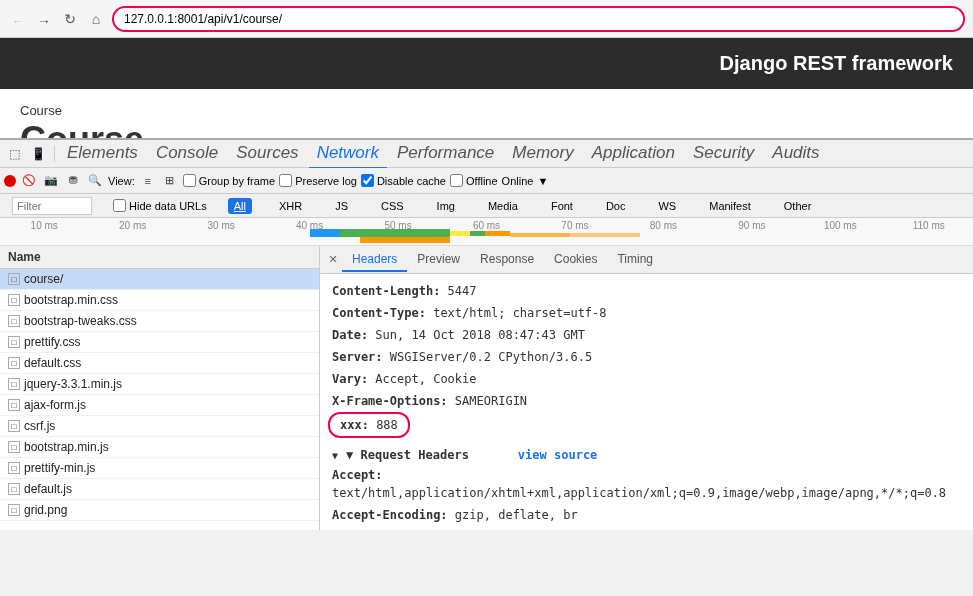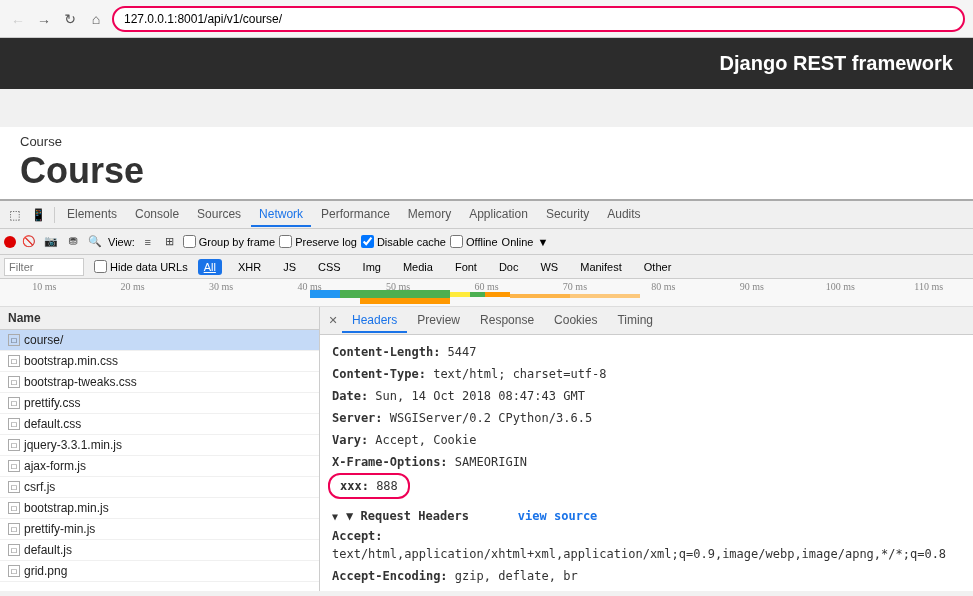--- a/index.html
+++ b/index.html
@@ -43,25 +43,24 @@
     .drf-header {
       background: #2c2c2c;
       color: white;
       padding: 14px 20px;
       font-size: 20px;
       font-weight: bold;
       text-align: right;
     }
     .drf-content {
       background: white;
-      padding: 7px 20px;
-      height: 72px;
+      padding: 14px 20px;
+      height: 49px;
       overflow: hidden;
       position: relative;
-      margin-top: 38px;
     }
     .drf-breadcrumb {
       font-size: 13px;
       color: #333;
       margin-bottom: 4px;
     }
     .drf-page-title {
       font-size: 36px;
       font-weight: bold;
       color: #333;
@@ -91,25 +90,26 @@
       width: 22px; height: 22px;
       background: none; border: none;
       cursor: pointer;
       font-size: 12px;
       color: #444;
       display: flex; align-items: center; justify-content: center;
       border-radius: 2px;
     }
     .dt-tab {
       padding: 4px 8px;
-      font-size: 12px;
+      font-size: 17px;
       color: #555;
       cursor: pointer;
       border-bottom: 2px solid transparent;
       white-space: nowrap;
+      font-style: italic;
     }
     .dt-tab.active {
       color: #1a73e8;
       border-bottom: 2px solid #1a73e8;
     }
     .dt-separator { width: 1px; height: 16px; background: #ccc; margin: 0 2px; }
 
     
     .devtools-toolbar2 {
       display: flex;
@@ -133,22 +133,22 @@
     .red-dot { width: 12px; height: 12px; background: #d00; border-radius: 50%; display: inline-block; }
     .checkbox-label { display: flex; align-items: center; gap: 3px; font-size: 11px; cursor: pointer; }
 
     
     .devtools-filterrow {
       display: flex;
       align-items: center;
       background: #f0f0f0;
       border-bottom: 1px solid #ccc;
       height: 24px;
-      padding: 0 4px;
-      gap: 10px;
+      padding: 0 12px;
+      gap: 21px;
       font-size: 11px;
     }
     .filter-input {
       height: 18px;
       border: 1px solid #ccc;
       padding: 0 4px;
       font-size: 11px;
       width: 80px;
     }
     .filter-chip {
@@ -171,21 +171,20 @@
       align-items: flex-end;
     }
     .timeline-labels {
       display: flex;
       font-size: 10px;
       color: #888;
       position: absolute;
       top: 2px;
       left: 0;
       right: 0;
-      font-family: Liberation Serif, serif;
     }
     .timeline-label {
       flex: 1;
       text-align: center;
       font-size: 10px;
       color: #888;
     }
 
     
     .devtools-main {

